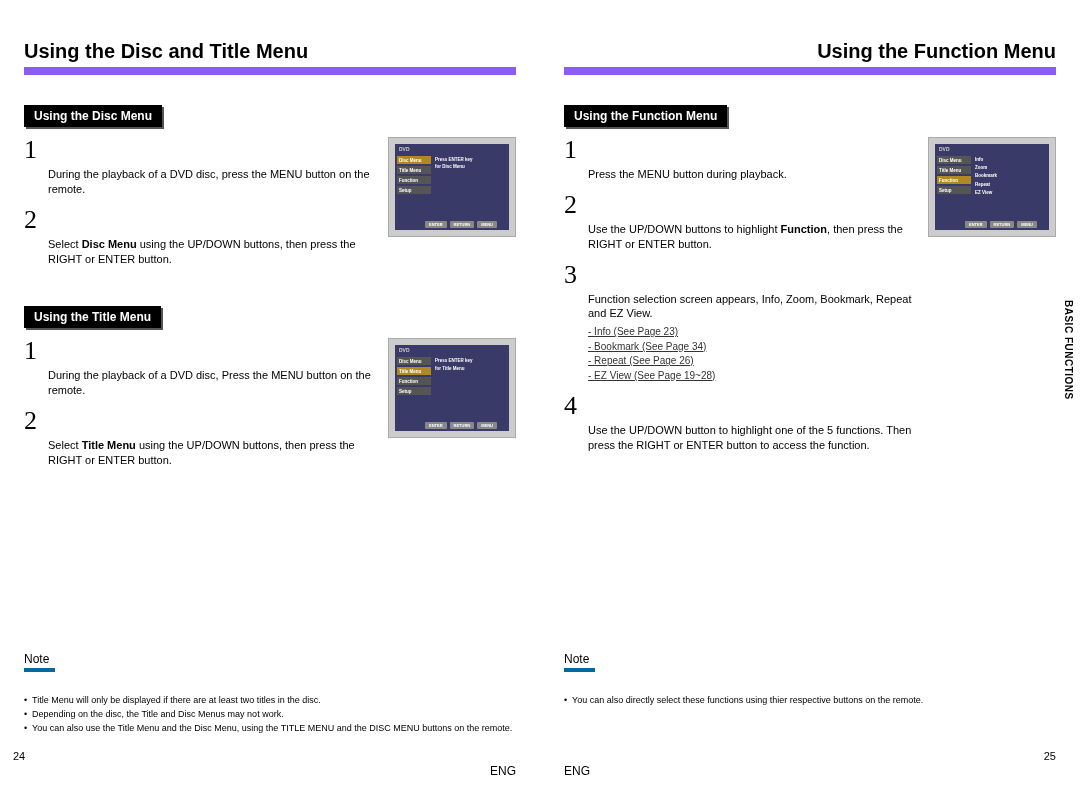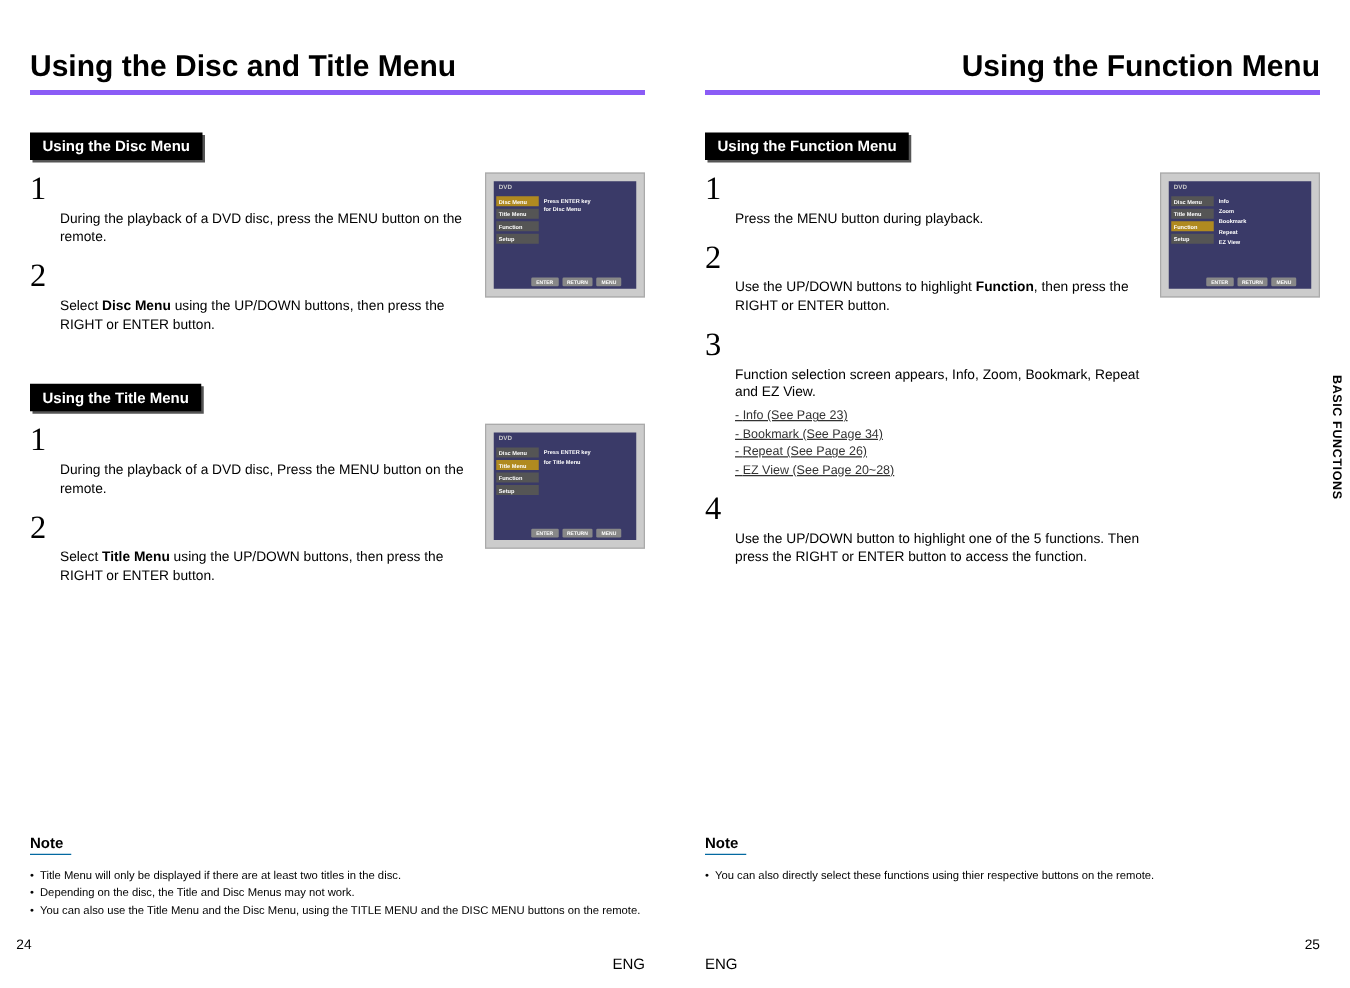--- a/index.html
+++ b/index.html
@@ -17,22 +17,22 @@
     height: 100%;
   }
   .page {
     width: 50%;
     position: relative;
     padding: 40px 24px 20px 24px;
   }
   .page-title {
     font-family: Arial, Helvetica, sans-serif;
     font-weight: bold;
-    font-size: 24px;
-    border-bottom: 4px solid #8b5cf6;
+    font-size: 20px;
+    border-bottom: 8px solid #8b5cf6;
     padding-bottom: 4px;
     margin-bottom: 30px;
   }
   .page.right .page-title { text-align: right; }
   .section-label {
     display: inline-block;
     background: #000;
     color: #fff;
     font-weight: bold;
     font-size: 12px;
@@ -129,25 +129,25 @@
   .section-gap { height: 30px; }
 
   .note-block {
     position: absolute;
     left: 24px; right: 24px;
   }
   .page.left .note-block { bottom: 54px; }
   .page.right .note-block { bottom: 82px; }
   .note-label {
     display: inline-block;
-    border-bottom: 1px solid #0369a1;
-    font-weight: bold;
+    border-bottom: 4px solid #0369a1;
+    font-weight: normal;
     font-size: 12px;
     padding: 2px 6px 2px 0;
-    margin-bottom: 10px;
+    margin-bottom: 22px;
   }
   .note-list { list-style: none; font-size: 9px; line-height: 1.35; }
   .note-list li { margin-bottom: 2px; padding-left: 8px; position: relative; }
   .note-list li::before { content: "•"; position: absolute; left: 0; }
 
   .page-num {
     position: absolute;
     bottom: 28px;
     font-size: 11px;
   }
@@ -300,21 +300,21 @@
               </span>
             </li>
             <li class="step">
               <span class="step-num">3</span>
               <span class="step-text">
                 <span>Function selection screen appears, Info, Zoom, Bookmark, Repeat and EZ View.</span>
                 <ul class="sublist">
                   <li>Info (See Page 23)</li>
                   <li>Bookmark (See Page 34)</li>
                   <li>Repeat (See Page 26)</li>
-                  <li>EZ View (See Page 20~28)</li>
+                  <li>EZ View (See Page 19~28)</li>
                 </ul>
               </span>
             </li>
             <li class="step">
               <span class="step-num">4</span>
               <span class="step-text">Use the UP/DOWN button to highlight one of the 5 functions. Then press the RIGHT or ENTER button to access the function.</span>
             </li>
           </ol>
         </div>
         <div class="thumb">

